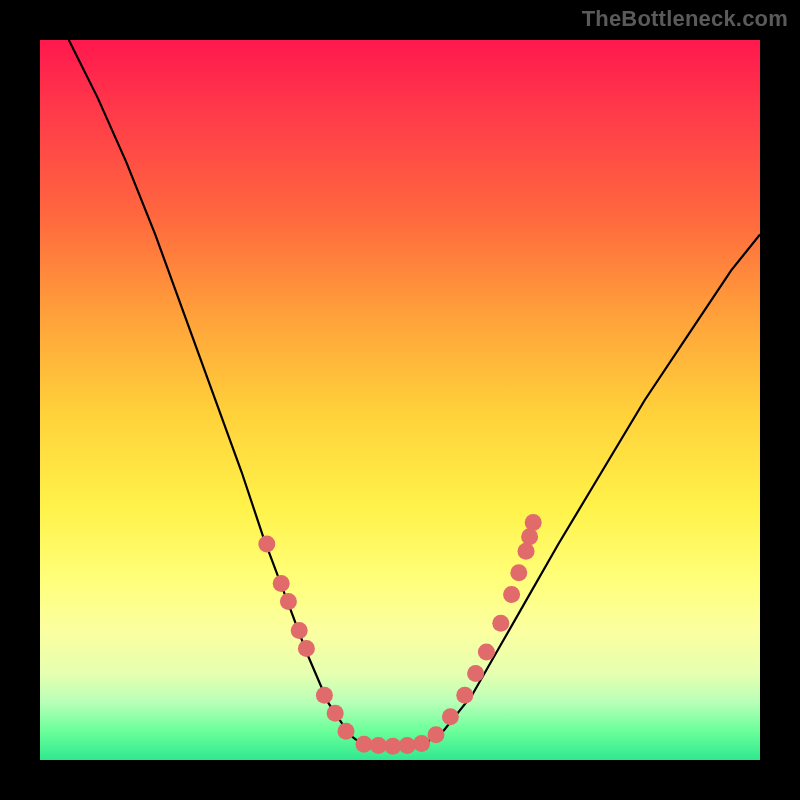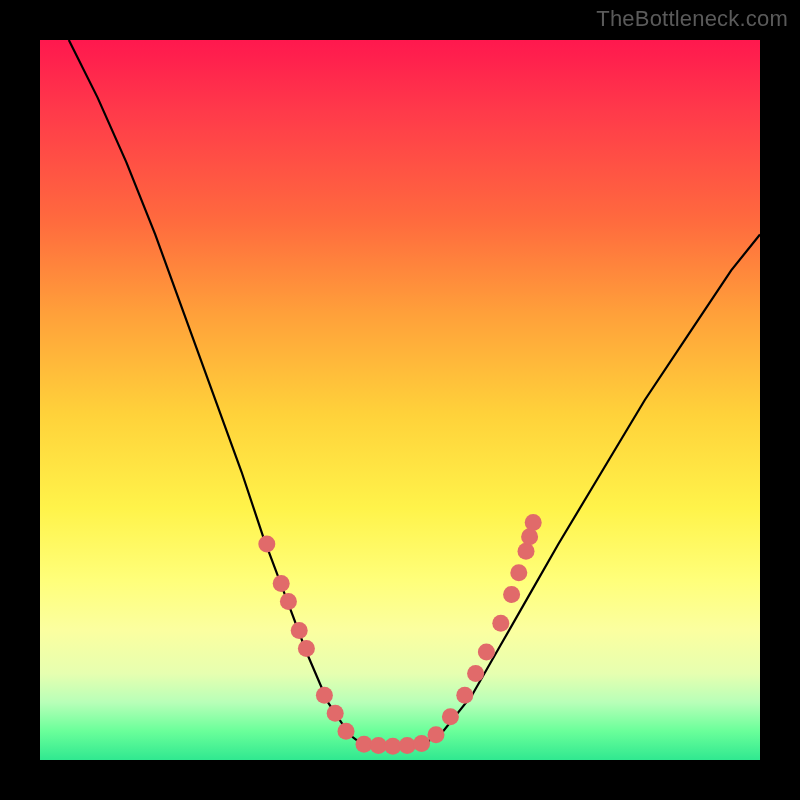--- a/index.html
+++ b/index.html
@@ -31,21 +31,21 @@
       #6aff9a 96%,
       #30e890 100%
     );
   }
   .attribution {
     position: absolute;
     top: 6px;
     right: 12px;
     color: #5a5a5a;
     font-size: 22px;
-    font-weight: 400;
+    font-weight: 700;
     letter-spacing: 0.2px;
     z-index: 5;
   }
   svg.plot {
     position: absolute;
     left: 0;
     top: 0;
     width: 720px;
     height: 720px;
   }

